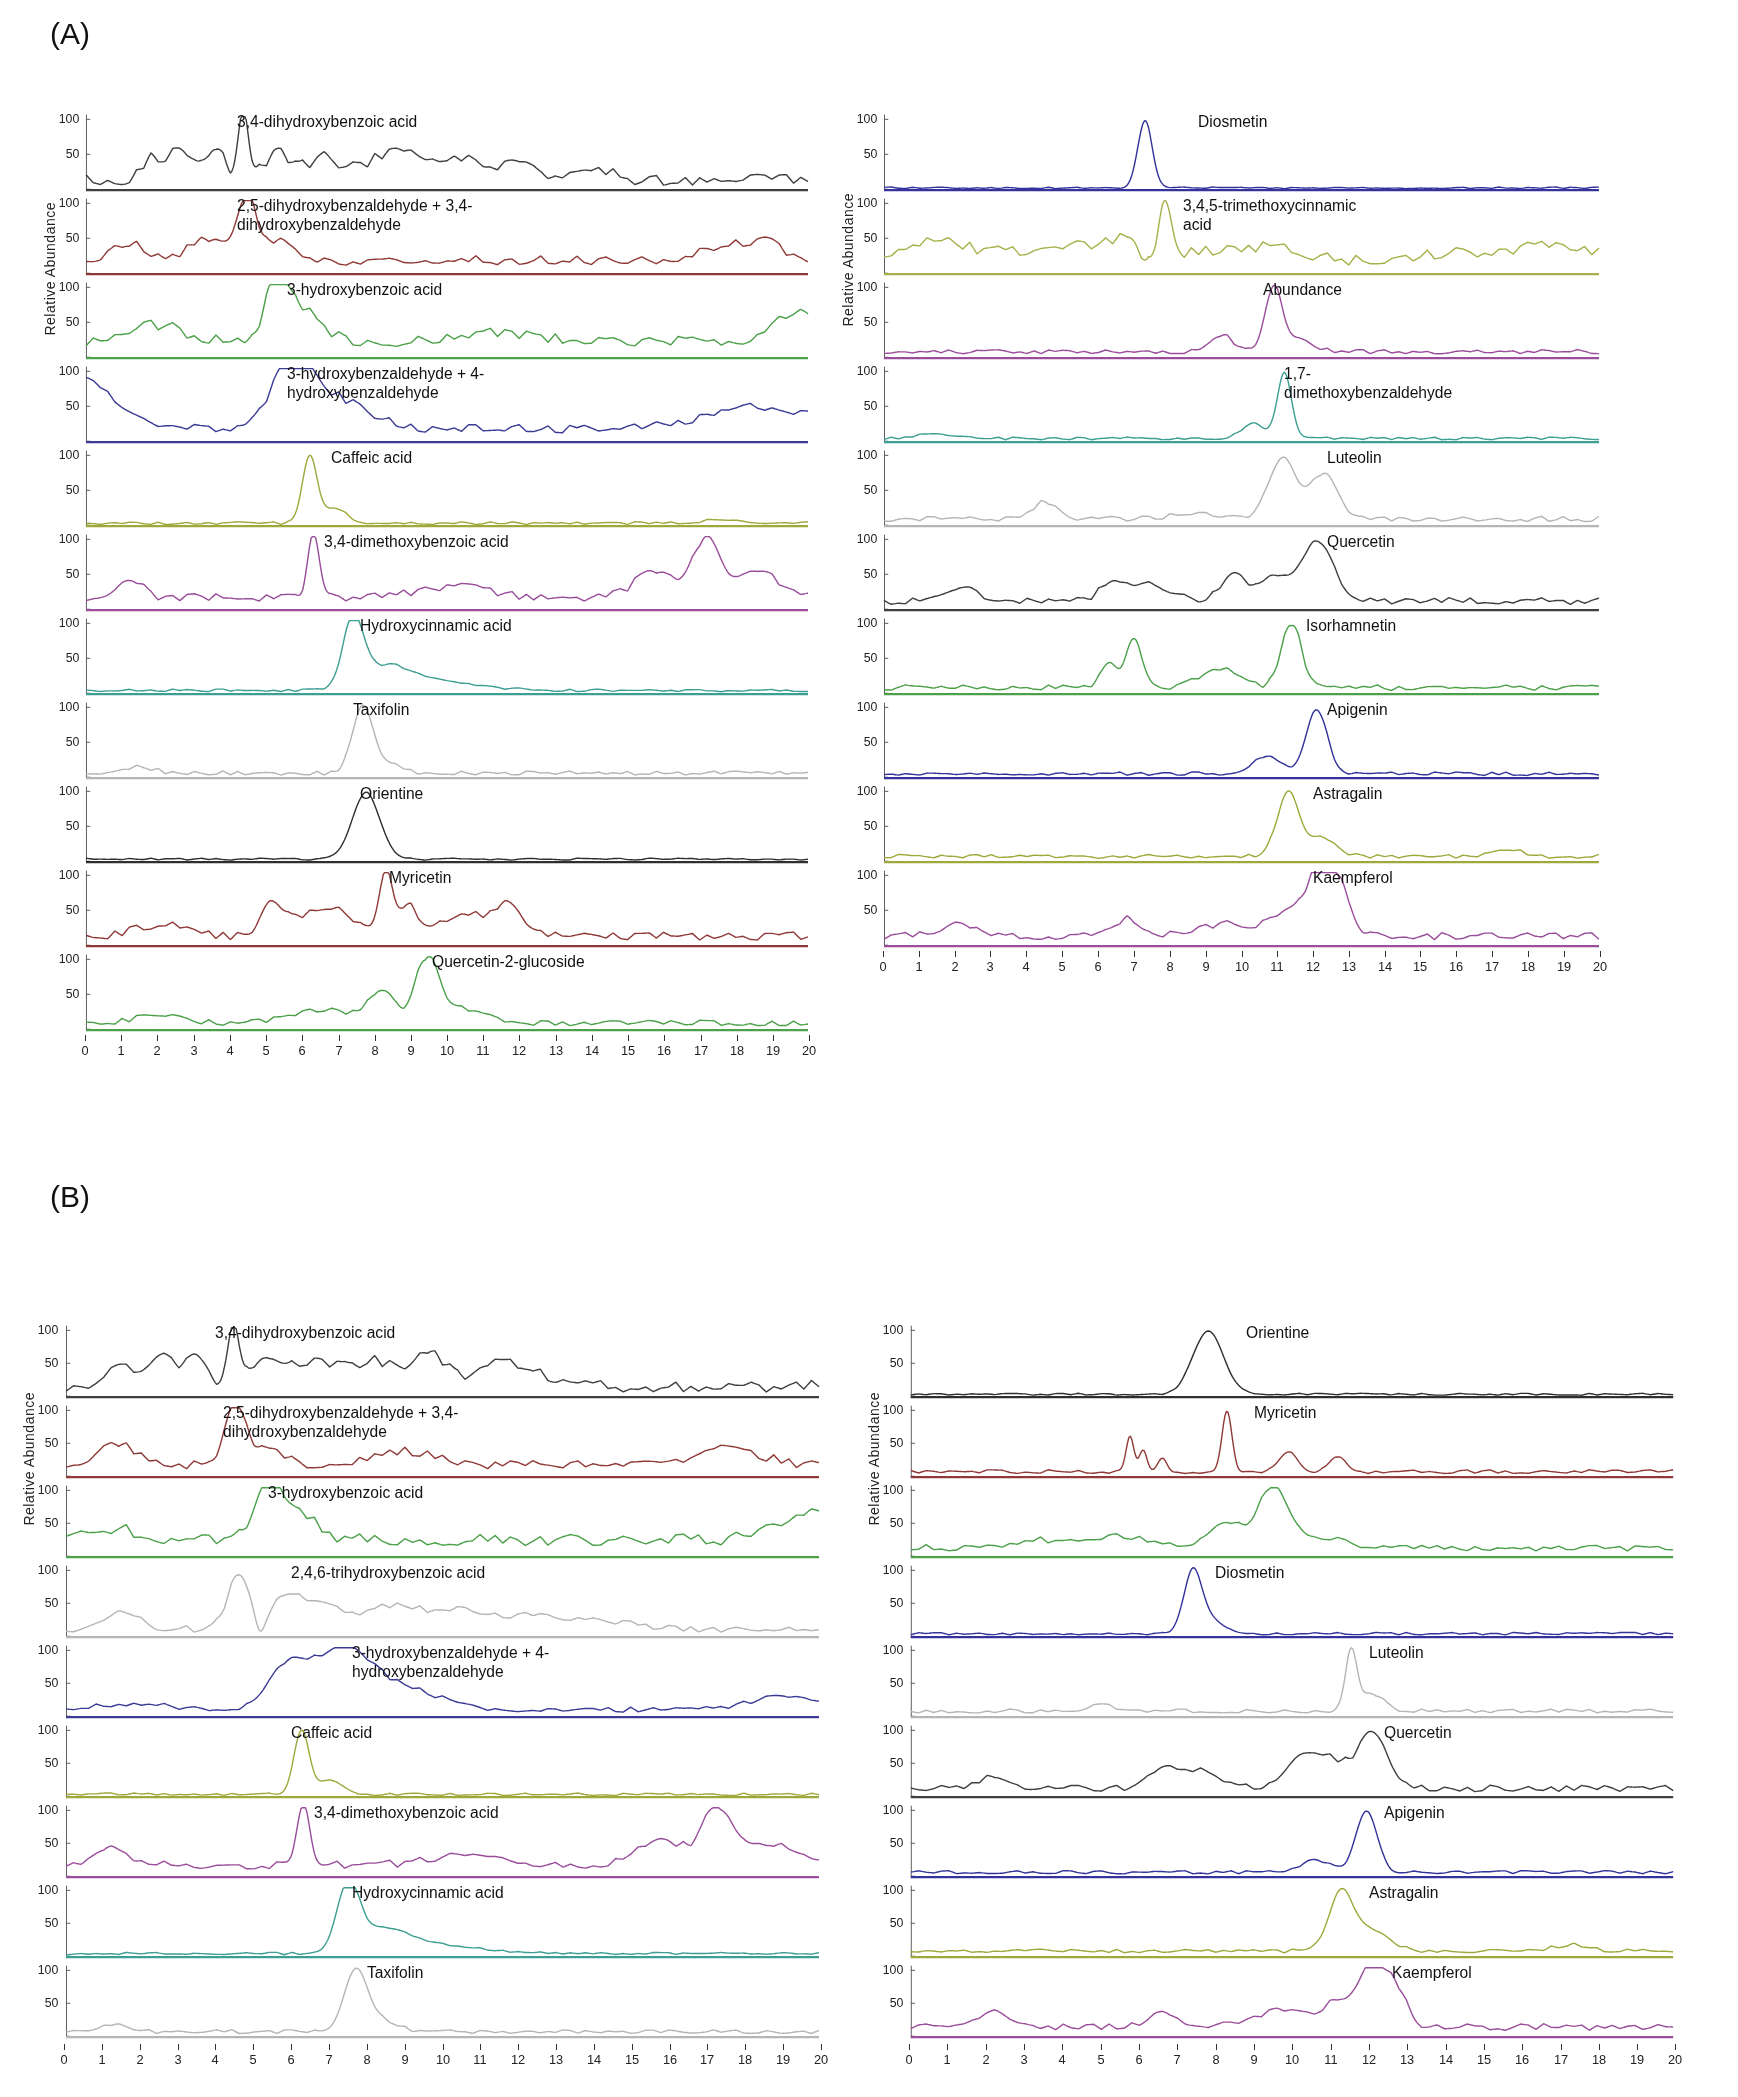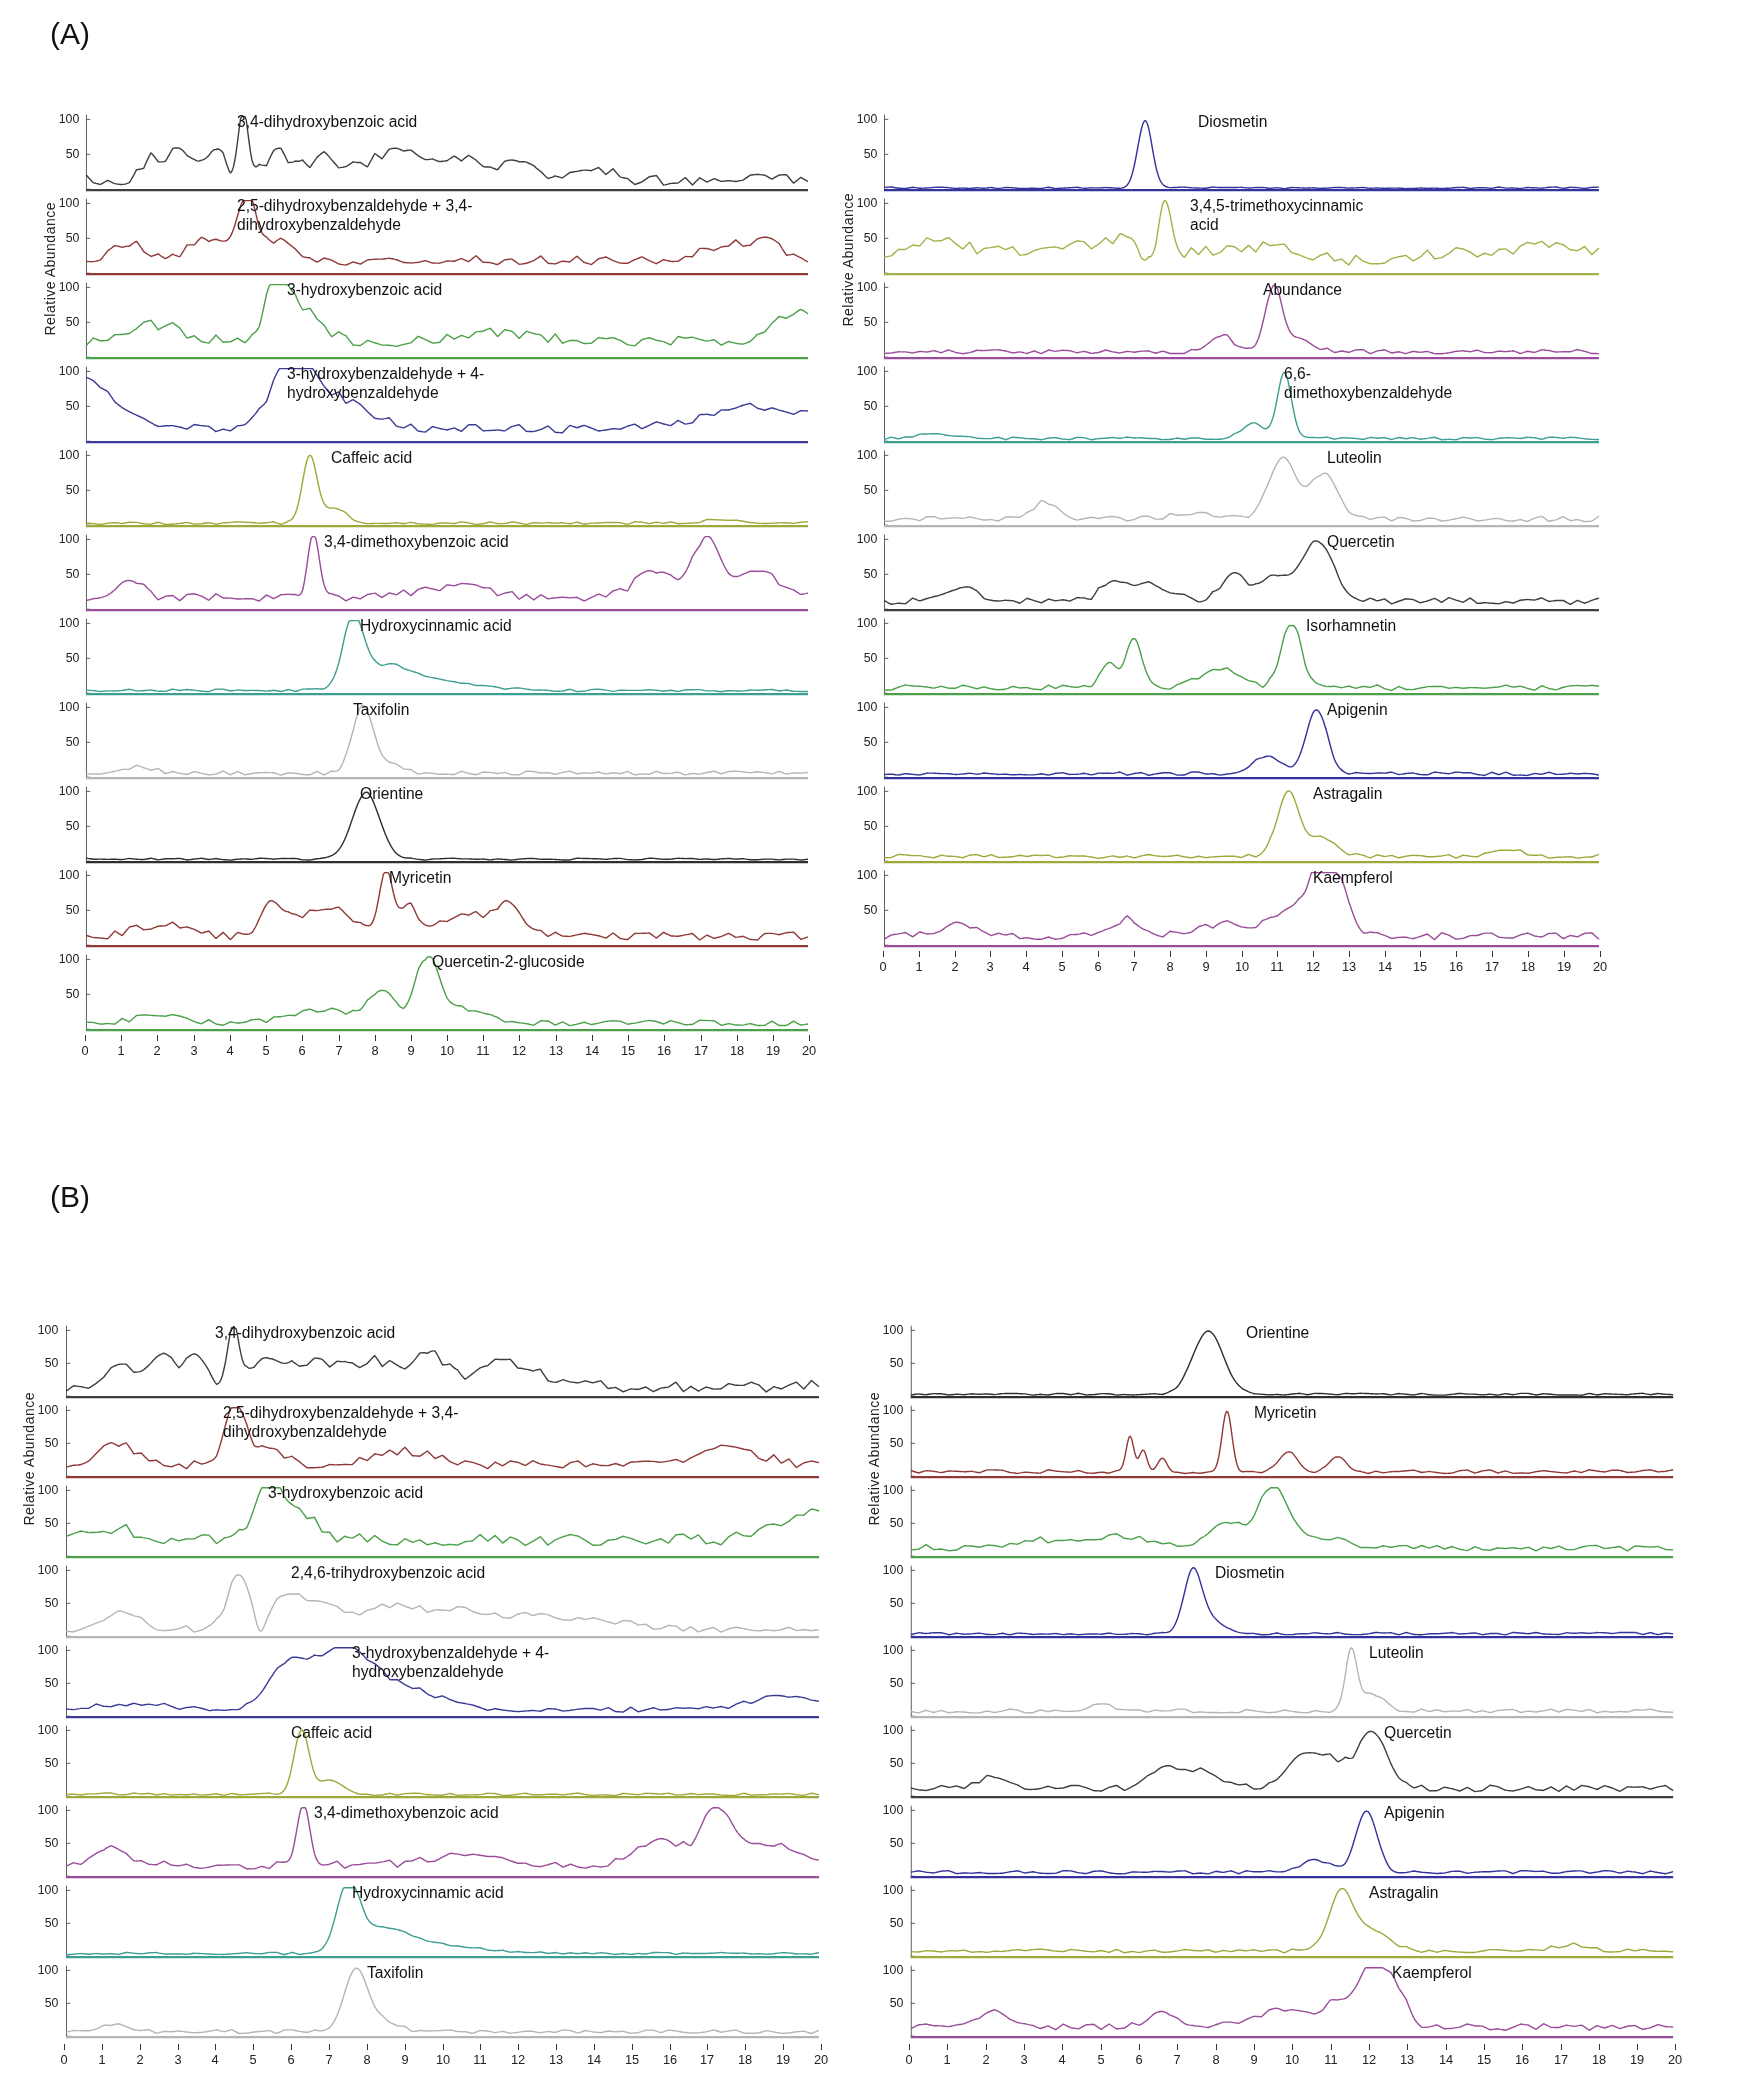--- a/index.html
+++ b/index.html
@@ -262,21 +262,21 @@
           <span style="top: 39px;">50</span>
         </div>
         <svg width="717" height="84" viewBox="0 0 1515 178" style="left: 38px;">
           <line x1="1" y1="12" x2="1" y2="174" stroke="#555" stroke-width="2"></line>
           <line x1="0" x2="9" y1="22" y2="22" stroke="#555" stroke-width="2"></line>
           <line x1="0" x2="9" y1="96" y2="96" stroke="#555" stroke-width="2"></line>
           <line x1="0" x2="9" y1="170" y2="170" stroke="#555" stroke-width="2"></line>
           <line x1="0" y1="172" x2="1515" y2="172" stroke="#a8b04a" stroke-width="5"></line>
           <polyline points="0.0,135.7 3.0,135.3 6.1,134.8 9.1,134.3 12.1,133.8 15.2,133.3 18.2,130.6 21.2,128.0 24.2,125.3 27.3,122.5 30.3,119.7 33.3,119.8 36.4,119.8 39.4,119.8 42.4,119.7 45.4,119.5 48.5,117.8 51.5,116.0 54.5,114.2 57.6,112.3 60.6,110.3 63.6,110.7 66.7,111.1 69.7,111.4 72.7,111.7 75.8,112.0 78.8,108.6 81.8,105.2 84.8,101.7 87.9,98.3 90.9,95.0 93.9,96.2 97.0,97.6 100.0,98.9 103.0,100.4 106.1,102.0 109.1,101.7 112.1,101.4 115.1,101.3 118.2,101.3 121.2,101.5 124.2,99.8 127.3,98.3 130.3,96.9 133.3,95.6 136.4,94.5 139.4,96.8 142.4,99.2 145.4,101.7 148.5,104.3 151.5,107.0 154.5,109.3 157.6,111.6 160.6,114.0 163.6,116.3 166.7,118.7 169.7,115.9 172.7,113.0 175.7,110.1 178.8,107.2 181.8,104.2 184.8,109.3 187.9,114.3 190.9,119.2 193.9,124.1 197.0,128.9 200.0,126.7 203.0,124.4 206.0,122.1 209.1,119.7 212.1,117.3 215.1,117.0 218.2,116.6 221.2,116.2 224.2,115.8 227.3,115.3 230.3,114.9 233.3,114.4 236.3,113.9 239.4,113.3 242.4,112.8 245.4,114.3 248.5,115.7 251.5,117.2 254.5,118.6 257.6,120.0 260.6,118.8 263.6,117.6 266.6,116.3 269.7,115.1 272.7,113.8 275.7,117.5 278.8,121.1 281.8,124.8 284.8,128.4 287.9,132.0 290.9,131.6 293.9,131.2 296.9,130.7 300.0,130.2 303.0,129.7 306.0,128.3 309.1,126.7 312.1,125.2 315.1,123.7 318.2,122.1 321.2,121.2 324.2,120.3 327.2,119.3 330.3,118.4 333.3,117.4 336.3,117.1 339.4,116.7 342.4,116.3 345.4,115.9 348.5,115.4 351.5,115.2 354.5,115.0 357.5,114.7 360.6,114.5 363.6,114.2 366.6,115.1 369.7,115.9 372.7,116.7 375.7,117.6 378.8,118.5 381.8,116.4 384.8,114.4 387.8,112.5 390.9,110.5 393.9,108.6 396.9,107.1 400.0,105.6 403.0,104.2 406.0,102.8 409.1,101.5 412.1,101.8 415.1,102.2 418.1,102.6 421.2,103.0 424.2,103.5 427.2,106.4 430.3,109.3 433.3,112.3 436.3,115.3 439.4,118.2 442.4,116.3 445.4,114.4 448.4,112.5 451.5,110.5 454.5,108.4 457.5,105.9 460.6,103.3 463.6,100.6 466.6,97.8 469.7,94.8 472.7,97.6 475.7,100.2 478.7,102.7 481.8,105.1 484.8,107.4 487.8,103.2 490.9,99.0 493.9,94.8 496.9,90.5 500.0,86.4 503.0,87.3 506.0,88.4 509.0,89.7 512.1,91.3 515.1,93.4 518.1,93.8 521.2,94.8 524.2,96.6 527.2,99.3 530.3,103.0 533.3,108.6 536.3,115.1 539.3,122.4 542.4,130.2 545.4,137.9 548.4,140.4 551.5,141.9 554.5,141.7 557.5,139.6 560.6,135.1 563.6,135.7 566.6,133.4 569.6,128.3 572.7,120.4 575.7,110.0 578.7,91.0 581.8,71.1 584.8,51.9 587.8,34.9 590.9,22.0 593.9,16.4 596.9,16.7 599.9,22.4 603.0,32.5 606.0,45.2 609.0,61.9 612.1,77.8 615.1,92.0 618.1,103.8 621.2,113.1 624.2,120.3 627.2,125.8 630.2,130.0 633.3,133.4 636.3,136.2 639.3,132.4 642.4,128.4 645.4,124.3 648.4,120.2 651.4,116.1 654.5,118.9 657.5,121.8 660.5,124.7 663.6,127.6 666.6,130.4 669.6,127.0 672.7,123.5 675.7,120.1 678.7,116.6 681.7,113.1 684.8,116.8 687.8,120.5 690.8,124.2 693.9,127.8 696.9,131.5 699.9,130.5 703.0,129.5 706.0,128.5 709.0,127.5 712.0,126.5 715.1,123.6 718.1,120.7 721.1,117.7 724.2,114.8 727.2,111.9 730.2,112.3 733.3,112.7 736.3,113.0 739.3,113.4 742.3,113.8 745.4,115.9 748.4,118.0 751.4,120.2 754.5,122.3 757.5,124.5 760.5,121.7 763.6,119.0 766.6,116.3 769.6,113.6 772.6,111.0 775.7,113.7 778.7,116.5 781.7,119.3 784.8,122.1 787.8,124.9 790.8,120.6 793.9,116.4 796.9,112.1 799.9,108.0 802.9,103.8 806.0,105.3 809.0,106.8 812.0,108.3 815.1,109.9 818.1,111.5 821.1,111.1 824.2,110.7 827.2,110.4 830.2,110.2 833.2,109.9 836.3,109.5 839.3,109.2 842.3,108.9 845.4,108.6 848.4,108.3 851.4,111.8 854.5,115.4 857.5,119.0 860.5,122.6 863.5,126.2 866.6,127.0 869.6,127.9 872.6,128.8 875.7,129.8 878.7,130.7 881.7,132.0 884.8,133.2 887.8,134.5 890.8,135.8 893.8,137.1 896.9,138.1 899.9,139.0 902.9,139.9 906.0,140.9 909.0,141.8 912.0,139.9 915.1,138.0 918.1,136.1 921.1,134.2 924.1,132.3 927.2,131.3 930.2,130.3 933.2,129.3 936.3,128.2 939.3,127.2 942.3,130.5 945.4,133.8 948.4,137.1 951.4,140.4 954.4,143.7 957.5,143.0 960.5,142.2 963.5,141.5 966.6,140.7 969.6,139.9 972.6,142.5 975.7,145.0 978.7,147.5 981.7,150.0 984.7,152.5 987.8,148.4 990.8,144.4 993.8,140.3 996.9,136.2 999.9,132.1 1002.9,134.6 1006.0,137.1 1009.0,139.5 1012.0,142.0 1015.0,144.4 1018.1,145.5 1021.1,146.6 1024.1,147.7 1027.2,148.8 1030.2,149.8 1033.2,149.9 1036.3,150.0 1039.3,150.0 1042.3,150.0 1045.3,150.0 1048.4,149.8 1051.4,149.6 1054.4,149.3 1057.5,149.0 1060.5,148.7 1063.5,146.8 1066.6,144.8 1069.6,142.9 1072.6,140.9 1075.6,138.9 1078.7,138.1 1081.7,137.4 1084.7,136.7 1087.8,135.9 1090.8,135.1 1093.8,134.6 1096.9,134.0 1099.9,133.4 1102.9,132.8 1105.9,132.2 1109.0,134.5 1112.0,136.8 1115.0,139.1 1118.1,141.4 1121.1,143.7 1124.1,142.2 1127.2,140.6 1130.2,139.1 1133.2,137.5 1136.2,136.0 1139.3,133.0 1142.3,130.0 1145.3,127.0 1148.4,124.0 1151.4,121.0 1154.4,124.7 1157.5,128.3 1160.5,132.0 1163.5,135.7 1166.5,139.4 1169.6,139.0 1172.6,138.5 1175.6,138.0 1178.7,137.5 1181.7,137.1 1184.7,135.2 1187.8,133.4 1190.8,131.6 1193.8,129.7 1196.8,127.9 1199.9,125.5 1202.9,123.1 1205.9,120.7 1209.0,118.3 1212.0,115.9 1215.0,116.4 1218.1,117.0 1221.1,117.5 1224.1,118.0 1227.1,118.6 1230.2,119.9 1233.2,121.3 1236.2,122.6 1239.3,124.0 1242.3,125.3 1245.3,127.4 1248.4,129.4 1251.4,131.5 1254.4,133.5 1257.4,135.6 1260.5,134.0 1263.5,132.4 1266.5,130.8 1269.6,129.2 1272.6,127.6 1275.6,128.5 1278.7,129.4 1281.7,130.3 1284.7,131.2 1287.7,132.0 1290.8,129.5 1293.8,127.0 1296.8,124.4 1299.9,121.8 1302.9,119.2 1305.9,119.2 1309.0,119.1 1312.0,119.0 1315.0,118.9 1318.0,118.7 1321.1,120.9 1324.1,123.0 1327.1,125.2 1330.2,127.2 1333.2,129.3 1336.2,126.0 1339.3,122.8 1342.3,119.4 1345.3,116.1 1348.3,112.8 1351.4,111.1 1354.4,109.4 1357.4,107.8 1360.5,106.1 1363.5,104.5 1366.5,105.1 1369.6,105.9 1372.6,106.6 1375.6,107.4 1378.6,108.3 1381.7,107.0 1384.7,105.7 1387.7,104.5 1390.8,103.4 1393.8,102.4 1396.8,104.8 1399.9,107.3 1402.9,109.8 1405.9,112.4 1408.9,115.1 1412.0,113.0 1415.0,111.0 1418.0,109.1 1421.1,107.2 1424.1,105.3 1427.1,106.1 1430.2,106.9 1433.2,107.8 1436.2,108.6 1439.2,109.5 1442.3,111.6 1445.3,113.8 1448.3,116.0 1451.4,118.1 1454.4,120.3 1457.4,120.7 1460.5,121.1 1463.5,121.4 1466.5,121.8 1469.5,122.1 1472.6,120.4 1475.6,118.7 1478.6,117.0 1481.7,115.2 1484.7,113.4 1487.7,116.9 1490.8,120.4 1493.8,123.8 1496.8,127.2 1499.8,130.6 1502.9,127.9 1505.9,125.1 1508.9,122.3 1512.0,119.5 1515.0,116.7" fill="none" stroke="#a8b04a" stroke-width="3" stroke-linejoin="round"></polyline>
         </svg>
-        <div class="trace-label" style="left: 345px; top: 3.8px; max-width: 180px;">3,4,5-trimethoxycinnamic acid</div>
+        <div class="trace-label" style="left: 338px; top: 3.8px; max-width: 180px;">3,4,5-trimethoxycinnamic acid</div>
       </div>
       <div class="trace" style="height: 84px;">
         <div class="gutter" style="width: 38px;">
           <span style="top: 4.3px;">100</span>
           <span style="top: 39px;">50</span>
         </div>
         <svg width="717" height="84" viewBox="0 0 1515 178" style="left: 38px;">
           <line x1="1" y1="12" x2="1" y2="174" stroke="#555" stroke-width="2"></line>
           <line x1="0" x2="9" y1="22" y2="22" stroke="#555" stroke-width="2"></line>
           <line x1="0" x2="9" y1="96" y2="96" stroke="#555" stroke-width="2"></line>
@@ -292,21 +292,21 @@
           <span style="top: 39px;">50</span>
         </div>
         <svg width="717" height="84" viewBox="0 0 1515 178" style="left: 38px;">
           <line x1="1" y1="12" x2="1" y2="174" stroke="#555" stroke-width="2"></line>
           <line x1="0" x2="9" y1="22" y2="22" stroke="#555" stroke-width="2"></line>
           <line x1="0" x2="9" y1="96" y2="96" stroke="#555" stroke-width="2"></line>
           <line x1="0" x2="9" y1="170" y2="170" stroke="#555" stroke-width="2"></line>
           <line x1="0" y1="172" x2="1515" y2="172" stroke="#3d9e92" stroke-width="5"></line>
           <polyline points="0.0,166.7 3.0,165.6 6.1,164.6 9.1,163.5 12.1,162.4 15.2,161.3 18.2,162.1 21.2,162.8 24.2,163.6 27.3,164.3 30.3,165.0 33.3,164.2 36.4,163.3 39.4,162.5 42.4,161.6 45.4,160.7 48.5,160.9 51.5,161.0 54.5,161.0 57.6,161.1 60.6,161.1 63.6,159.9 66.7,158.7 69.7,157.4 72.7,156.2 75.8,155.0 78.8,154.9 81.8,154.8 84.8,154.7 87.9,154.7 90.9,154.7 93.9,154.5 97.0,154.4 100.0,154.3 103.0,154.2 106.1,154.2 109.1,154.2 112.1,154.3 115.1,154.5 118.2,154.6 121.2,154.9 124.2,155.4 127.3,156.0 130.3,156.7 133.3,157.3 136.4,158.0 139.4,158.2 142.4,158.5 145.4,158.7 148.5,158.9 151.5,159.2 154.5,159.3 157.6,159.4 160.6,159.5 163.6,159.5 166.7,159.6 169.7,159.7 172.7,159.9 175.7,160.0 178.8,160.2 181.8,160.2 184.8,160.9 187.9,161.6 190.9,162.2 193.9,162.8 197.0,163.4 200.0,163.6 203.0,163.9 206.0,164.1 209.1,164.3 212.1,164.5 215.1,164.5 218.2,164.5 221.2,164.5 224.2,164.5 227.3,164.5 230.3,163.9 233.3,163.3 236.3,162.7 239.4,162.1 242.4,161.5 245.4,162.6 248.5,163.6 251.5,164.7 254.5,165.7 257.6,166.8 260.6,165.7 263.6,164.7 266.6,163.6 269.7,162.5 272.7,161.5 275.7,161.7 278.8,162.0 281.8,162.2 284.8,162.5 287.9,162.7 290.9,163.0 293.9,163.4 296.9,163.7 300.0,164.1 303.0,164.4 306.0,164.5 309.1,164.6 312.1,164.7 315.1,164.8 318.2,164.9 321.2,165.3 324.2,165.7 327.2,166.1 330.3,166.5 333.3,166.9 336.3,166.2 339.4,165.5 342.4,164.7 345.4,164.0 348.5,163.3 351.5,163.1 354.5,163.0 357.5,162.9 360.6,162.7 363.6,162.6 366.6,163.1 369.7,163.7 372.7,164.2 375.7,164.8 378.8,165.3 381.8,165.6 384.8,165.9 387.8,166.1 390.9,166.4 393.9,166.7 396.9,165.7 400.0,164.7 403.0,163.7 406.0,162.7 409.1,161.7 412.1,161.9 415.1,162.0 418.1,162.2 421.2,162.4 424.2,162.5 427.2,163.4 430.3,164.2 433.3,165.1 436.3,165.9 439.4,166.8 442.4,166.3 445.4,165.9 448.4,165.4 451.5,165.0 454.5,164.5 457.5,164.3 460.6,164.1 463.6,164.0 466.6,163.8 469.7,163.6 472.7,163.3 475.7,163.0 478.7,162.7 481.8,162.4 484.8,162.1 487.8,162.5 490.9,162.9 493.9,163.3 496.9,163.7 500.0,164.1 503.0,163.5 506.0,162.9 509.0,162.4 512.1,161.8 515.1,161.2 518.1,161.6 521.2,161.9 524.2,162.3 527.2,162.7 530.3,163.1 533.3,163.0 536.3,162.9 539.3,162.9 542.4,162.8 545.4,162.7 548.4,163.0 551.5,163.3 554.5,163.6 557.5,163.8 560.6,164.1 563.6,164.2 566.6,164.2 569.6,164.2 572.7,164.3 575.7,164.3 578.7,164.8 581.8,165.2 584.8,165.7 587.8,166.2 590.9,166.6 593.9,166.6 596.9,166.5 599.9,166.5 603.0,166.5 606.0,166.4 609.0,165.8 612.1,165.2 615.1,164.6 618.1,164.0 621.2,163.3 624.2,163.8 627.2,164.3 630.2,164.8 633.3,165.3 636.3,165.8 639.3,165.3 642.4,164.8 645.4,164.3 648.4,163.8 651.4,163.3 654.5,163.3 657.5,163.2 660.5,163.2 663.6,163.2 666.6,163.1 669.6,163.7 672.7,164.2 675.7,164.7 678.7,165.3 681.7,165.8 684.8,165.8 687.8,165.9 690.8,165.9 693.9,165.9 696.9,165.9 699.9,166.0 703.0,166.0 706.0,165.9 709.0,165.9 712.0,165.8 715.1,165.4 718.1,165.0 721.1,164.4 724.2,163.8 727.2,163.0 730.2,161.6 733.3,160.0 736.3,158.2 739.3,156.2 742.3,153.9 745.4,152.9 748.4,151.7 751.4,150.3 754.5,148.8 757.5,147.2 760.5,144.3 763.6,141.6 766.6,139.0 769.6,136.8 772.6,135.0 775.7,133.2 778.7,131.9 781.7,131.2 784.8,131.1 787.8,131.5 790.8,133.2 793.9,135.2 796.9,137.5 799.9,139.8 802.9,141.9 806.0,143.1 809.0,143.4 812.0,142.5 815.1,139.9 818.1,135.1 821.1,128.8 824.2,119.8 827.2,108.2 830.2,94.4 833.2,79.2 836.3,62.6 839.3,47.4 842.3,35.0 845.4,26.9 848.4,24.0 851.4,27.3 854.5,35.8 857.5,48.6 860.5,64.4 863.5,81.6 866.6,98.0 869.6,113.3 872.6,126.5 875.7,137.3 878.7,145.7 881.7,151.7 884.8,155.9 887.8,158.5 890.8,160.1 893.8,160.8 896.9,161.5 899.9,161.9 902.9,162.1 906.0,162.1 909.0,162.2 912.0,162.2 915.1,162.3 918.1,162.4 921.1,162.4 924.1,162.5 927.2,162.3 930.2,162.0 933.2,161.8 936.3,161.6 939.3,161.4 942.3,162.3 945.4,163.1 948.4,164.0 951.4,164.9 954.4,165.8 957.5,165.1 960.5,164.5 963.5,163.9 966.6,163.2 969.6,162.6 972.6,162.7 975.7,162.9 978.7,163.0 981.7,163.1 984.7,163.2 987.8,163.4 990.8,163.6 993.8,163.7 996.9,163.9 999.9,164.1 1002.9,164.5 1006.0,165.0 1009.0,165.4 1012.0,165.8 1015.0,166.3 1018.1,165.4 1021.1,164.5 1024.1,163.6 1027.2,162.8 1030.2,161.9 1033.2,162.2 1036.3,162.6 1039.3,162.9 1042.3,163.2 1045.3,163.6 1048.4,163.3 1051.4,163.1 1054.4,162.8 1057.5,162.5 1060.5,162.3 1063.5,163.1 1066.6,163.9 1069.6,164.7 1072.6,165.5 1075.6,166.3 1078.7,165.5 1081.7,164.6 1084.7,163.8 1087.8,162.9 1090.8,162.1 1093.8,162.6 1096.9,163.1 1099.9,163.6 1102.9,164.1 1105.9,164.6 1109.0,164.1 1112.0,163.7 1115.0,163.2 1118.1,162.8 1121.1,162.3 1124.1,163.0 1127.2,163.7 1130.2,164.4 1133.2,165.0 1136.2,165.7 1139.3,165.3 1142.3,165.0 1145.3,164.6 1148.4,164.3 1151.4,163.9 1154.4,163.5 1157.5,163.0 1160.5,162.5 1163.5,162.0 1166.5,161.6 1169.6,162.6 1172.6,163.6 1175.6,164.7 1178.7,165.7 1181.7,166.8 1184.7,166.6 1187.8,166.4 1190.8,166.2 1193.8,166.0 1196.8,165.8 1199.9,166.0 1202.9,166.2 1205.9,166.5 1209.0,166.7 1212.0,166.9 1215.0,166.0 1218.1,165.0 1221.1,164.1 1224.1,163.1 1227.1,162.2 1230.2,162.4 1233.2,162.6 1236.2,162.8 1239.3,163.0 1242.3,163.2 1245.3,163.0 1248.4,162.8 1251.4,162.5 1254.4,162.3 1257.4,162.1 1260.5,162.8 1263.5,163.5 1266.5,164.2 1269.6,164.9 1272.6,165.6 1275.6,165.8 1278.7,166.1 1281.7,166.3 1284.7,166.5 1287.7,166.7 1290.8,166.2 1293.8,165.6 1296.8,165.0 1299.9,164.4 1302.9,163.8 1305.9,163.6 1309.0,163.3 1312.0,163.1 1315.0,162.9 1318.0,162.6 1321.1,162.7 1324.1,162.7 1327.1,162.8 1330.2,162.9 1333.2,162.9 1336.2,163.2 1339.3,163.5 1342.3,163.7 1345.3,164.0 1348.3,164.3 1351.4,163.7 1354.4,163.2 1357.4,162.7 1360.5,162.1 1363.5,161.6 1366.5,161.8 1369.6,162.0 1372.6,162.2 1375.6,162.4 1378.6,162.6 1381.7,163.3 1384.7,164.0 1387.7,164.7 1390.8,165.4 1393.8,166.0 1396.8,165.1 1399.9,164.2 1402.9,163.2 1405.9,162.3 1408.9,161.3 1412.0,161.5 1415.0,161.6 1418.0,161.7 1421.1,161.8 1424.1,161.9 1427.1,162.2 1430.2,162.6 1433.2,162.9 1436.2,163.3 1439.2,163.6 1442.3,163.2 1445.3,162.8 1448.3,162.4 1451.4,162.0 1454.4,161.5 1457.4,161.8 1460.5,162.0 1463.5,162.2 1466.5,162.4 1469.5,162.6 1472.6,163.1 1475.6,163.5 1478.6,164.0 1481.7,164.5 1484.7,165.0 1487.7,165.2 1490.8,165.4 1493.8,165.6 1496.8,165.8 1499.8,166.0 1502.9,166.1 1505.9,166.3 1508.9,166.4 1512.0,166.5 1515.0,166.7" fill="none" stroke="#3d9e92" stroke-width="3" stroke-linejoin="round"></polyline>
         </svg>
-        <div class="trace-label" style="left: 439px; top: 3.8px; max-width: 170px;">6,6-dimethoxybenzaldehyde</div>
+        <div class="trace-label" style="left: 439px; top: 3.8px; max-width: 170px;">1,7-dimethoxybenzaldehyde</div>
       </div>
       <div class="trace" style="height: 84px;">
         <div class="gutter" style="width: 38px;">
           <span style="top: 4.3px;">100</span>
           <span style="top: 39px;">50</span>
         </div>
         <svg width="717" height="84" viewBox="0 0 1515 178" style="left: 38px;">
           <line x1="1" y1="12" x2="1" y2="174" stroke="#555" stroke-width="2"></line>
           <line x1="0" x2="9" y1="22" y2="22" stroke="#555" stroke-width="2"></line>
           <line x1="0" x2="9" y1="96" y2="96" stroke="#555" stroke-width="2"></line>

